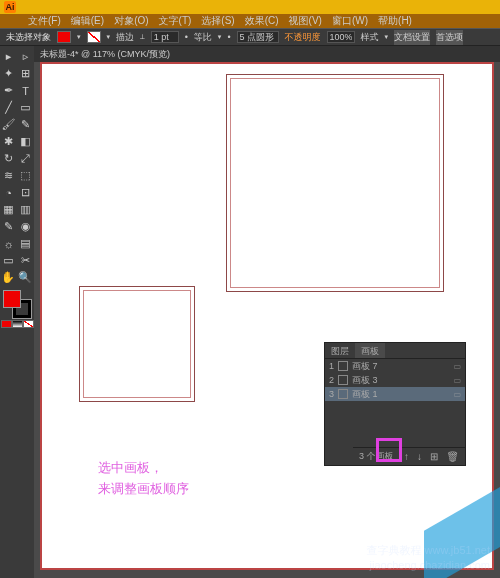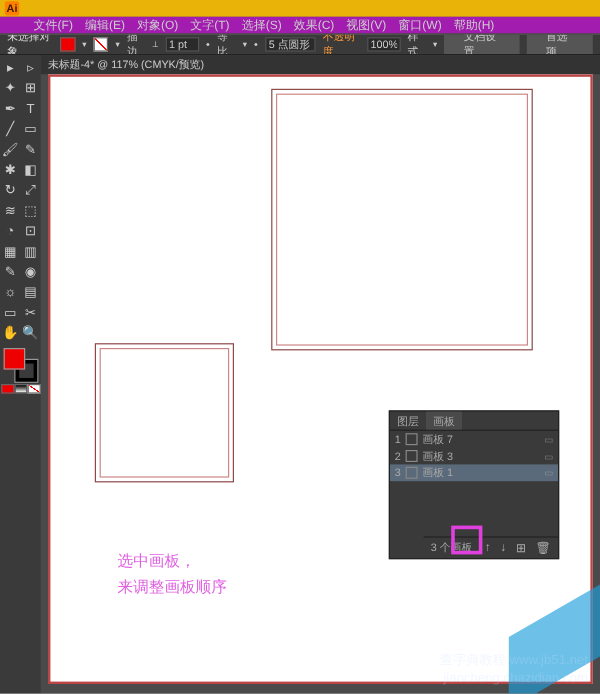--- a/index.html
+++ b/index.html
@@ -1,31 +1,31 @@
 <!DOCTYPE html>
 <html><head>
 <meta charset="utf-8">
 <style>
   * { box-sizing: border-box; margin: 0; padding: 0; }
   body { width: 500px; height: 578px; background: #4a4a4a; font-family: "Microsoft YaHei", sans-serif; font-size: 10px; color: #ccc; overflow: hidden; position: relative; }
   
   .titlebar { height: 14px; background: #eab308; display: flex; align-items: center; padding: 0 4px; }
   .titlebar .logo { width: 12px; height: 12px; background: #ff7f00; color: #3a1a00; font-weight: bold; font-size: 9px; text-align: center; line-height: 12px; border-radius: 2px; }
-  .menubar { height: 14px; background: #a21caf; display: flex; align-items: center; gap: 10px; padding: 0 8px 0 28px; font-size: 10px; }
+  .menubar { height: 14px; background: #a16207; display: flex; align-items: center; gap: 10px; padding: 0 8px 0 28px; font-size: 10px; }
   .menubar span { cursor: default; }
   
   .opts { height: 18px; background: #3a3a3a; display: flex; align-items: center; gap: 6px; padding: 0 6px; font-size: 9px; border-top: 1px solid #555; border-bottom: 1px solid #222; overflow: hidden; }
   .opts .sel { color: #ddd; }
   .sw { width: 14px; height: 12px; border: 1px solid #666; }
   .sw.red { background: #e00; }
   .sw.none { background: #fff; position: relative; }
   .sw.none::after { content: ""; position: absolute; inset: 0; background: linear-gradient(to top right, transparent 45%, red 45%, red 55%, transparent 55%); }
   .tri { font-size: 7px; }
   .inp { background: #2a2a2a; border: 1px solid #555; color: #ccc; font-size: 9px; padding: 0 2px; height: 12px; }
-  .btn-txt { background: #555; padding: 1px 16px; font-size: 9px; }
+  .btn-txt { background: #555; padding: 1px 0; font-size: 9px; }
   
   .doctab { height: 16px; background: #333; display: flex; align-items: center; padding: 0 6px; font-size: 9px; margin-left: 34px; }
   
   .tools { width: 34px; background: #3a3a3a; display: flex; flex-direction: column; padding-top: 2px; position: absolute; top: 46px; left: 0; bottom: 0; }
   .tools .grid { display: grid; grid-template-columns: 17px 17px; }
   .tool { width: 17px; height: 17px; display: flex; align-items: center; justify-content: center; font-size: 11px; color: #ccc; cursor: default; }
   .fillstroke { position: relative; width: 28px; height: 28px; margin: 4px auto 2px; }
   .fillstroke .fill { width: 18px; height: 18px; background: #e00; border: 1px solid #999; position: absolute; top: 0; left: 0; }
   .fillstroke .stroke { width: 18px; height: 18px; background: #3a3a3a; border: 3px solid #000; position: absolute; bottom: 0; right: 0; box-shadow: 0 0 0 1px #999; }
   .minisw { display: flex; gap: 0; margin: 0 auto 4px; }

